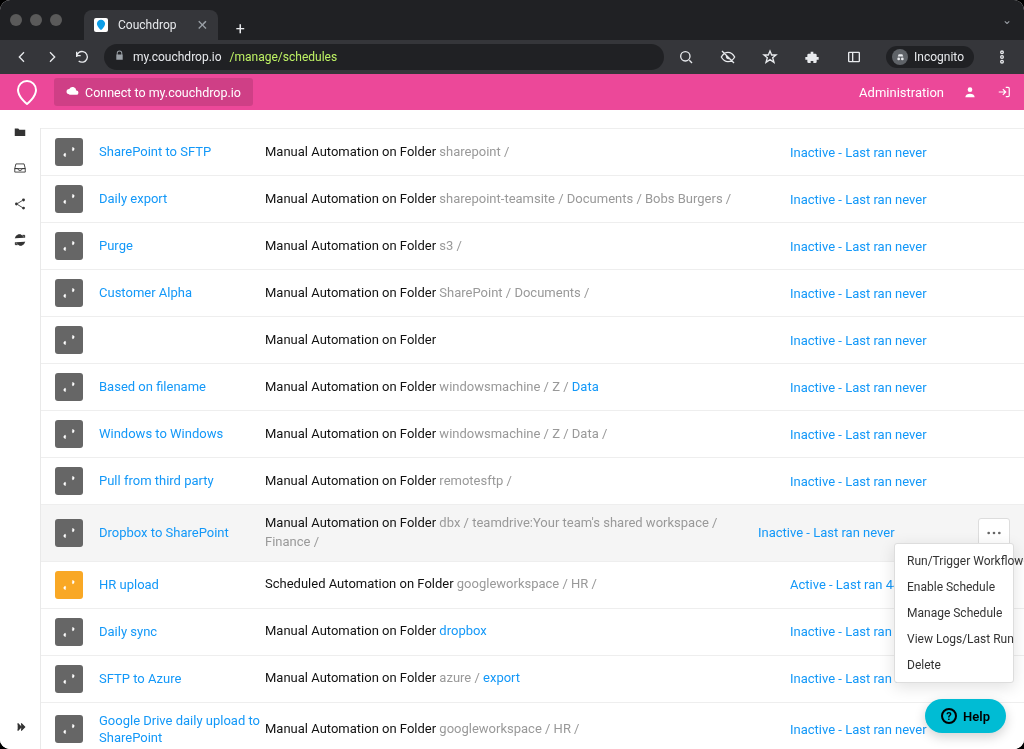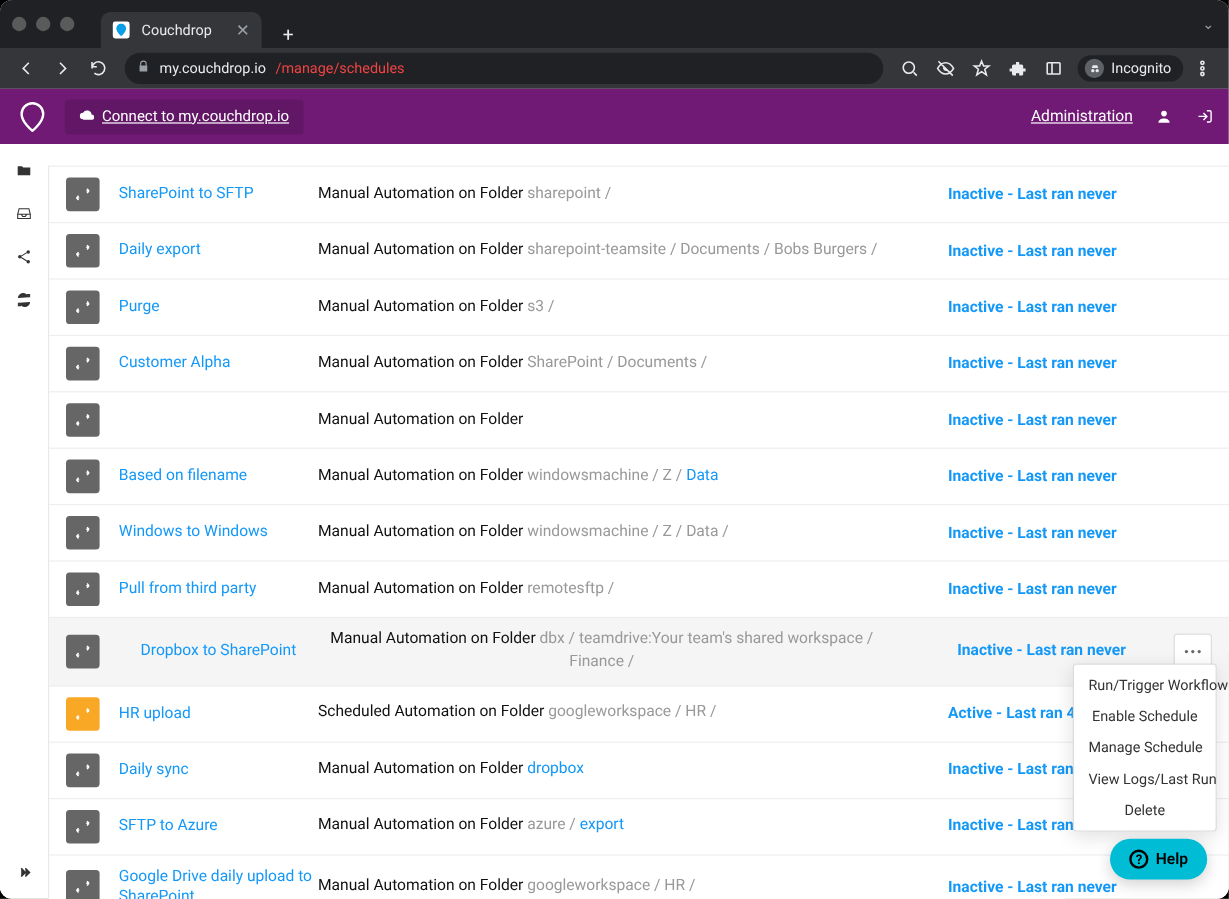--- a/index.html
+++ b/index.html
@@ -24,56 +24,56 @@
   .btab .close { color:#9aa0a6; font-size:14px; cursor:pointer;}
   .newtab { color:#e8eaed; margin-left:10px; font-size:16px; cursor:pointer; width:24px; height:24px; display:flex; align-items:center; justify-content:center;}
   .title-caret { position:absolute; right:12px; color:#9aa0a6; font-size:12px;}
 
   .toolbar { background:#35363a; height:34px; display:flex; align-items:center; padding:0 8px; gap:2px;justify-content:space-between;}
   .tbtn { width:28px; height:28px; display:flex; align-items:center; justify-content:center; color:#9aa0a6; cursor:pointer; border-radius:50%;}
   .tbtn svg { width:16px; height:16px; stroke:#e8eaed; fill:none; stroke-width:2;}
   .urlbar { flex:1; background:#202124; border-radius:14px; height:26px; display:flex; align-items:center; padding:0 10px; gap:8px; margin:0 6px;}
   .urlbar .lock { color:#9aa0a6; font-size:11px;}
   .urlbar .domain { color:#e8eaed; font-size:12px;}
-  .urlbar .path { color:#ef4444; font-size:12px;}
-  .tb-right { display:flex; align-items:center; gap:2px;}
+  .urlbar .path { color:#bef264; font-size:12px;}
+  .tb-right { display:flex; align-items:center; gap:14px;}
   .incognito { display:flex; align-items:center; gap:6px; color:#e8eaed; font-size:12px; background:#202124; padding:3px 10px 3px 6px; border-radius:14px; margin-left:4px;}
   .incognito .gicon{ width:16px; height:16px; border-radius:50%; background:#5f6368; display:flex; align-items:center; justify-content:center;}
 
   
-  .app-header { background:#701a75; height:46px; display:flex; align-items:center; padding:0 12px; gap:12px; color:#fff;text-decoration:underline;}
+  .app-header { background:#ec4899; height:36px; display:flex; align-items:center; padding:0 12px; gap:12px; color:#fff;}
   .brand-logo { width:30px; height:30px; display:flex; align-items:center; justify-content:center;}
   .brand-logo svg { width:24px; height:26px;}
   .connect-btn { background:rgba(0,0,0,.12); border-radius:3px; padding:6px 12px; font-size:12.5px; display:flex; align-items:center; gap:6px; cursor:pointer;}
   .header-right { margin-left:auto; display:flex; align-items:center; gap:18px; font-size:13px;}
   .header-right .hicon{ width:16px; height:16px; display:flex; align-items:center; justify-content:center; cursor:pointer;}
 
   
   .app-body { flex:1; display:flex; background:#fff; min-height:0; position:relative;}
   .sidebar { width:40px; background:#fff; display:flex; flex-direction:column; align-items:center; padding-top:14px; gap:20px;}
   .sidebar .sicon { width:16px; height:16px; color:#333; cursor:pointer; display:flex; align-items:center; justify-content:center;}
   .sidebar .sicon svg { width:14px; height:14px; fill:#333;}
   .sidebar-bottom { margin-top:auto; margin-bottom:14px;}
 
   .content { flex:1; overflow-y:auto; background:#ffffff; position:relative; }
   .content::-webkit-scrollbar{width:10px;} .content::-webkit-scrollbar-thumb{background:#c1c1c1;border-radius:5px;}
 
   .rowlist { width:100%; border-left:1px solid #e9e9e9;}
   .row { display:flex; align-items:center; min-height:42px; padding:9px 14px; border-bottom:1px solid #eee; gap:0; position:relative;}
   .row.first{border-top:1px solid #eee; margin-top:18px;}
-  .row.hover { background:#f5f5f5;text-align:center;}
+  .row.hover { background:#f5f5f5;}
   .badge { width:28px; height:28px; border-radius:3px; display:flex; align-items:center; justify-content:center; flex-shrink:0;}
   .badge svg { width:14px; height:14px; stroke:#fff; fill:none; stroke-width:2;}
   .badge-gray { background:#666;}
   .badge-orange { background:#F9A825;}
   .col-name { width:182px; padding-left:16px; font-size:13px; color:#1398F8; cursor:pointer; line-height:1.35;}
   .col-desc { flex:1; font-size:13px; color:#111; line-height:1.45; padding-right:20px;}
   .col-desc .muted { color:#999;}
   .col-desc .blue { color:#1398F8;}
-  .col-status { width:220px; font-size:13px; color:#1398F8;font-weight:bold;}
+  .col-status { width:220px; font-size:13px; color:#1398F8;}
   .row-actions { width:32px; height:30px; border:1px solid #ddd; border-radius:3px; display:flex; align-items:center; justify-content:center; background:#fff; cursor:pointer; flex-shrink:0;}
   .row-actions svg{width:16px;height:4px;fill:#666;}
 
   
   .dropdown { position:absolute; right:10px; top:38px; background:#fff; border:1px solid #ddd; border-radius:3px;
     box-shadow:0 4px 16px rgba(0,0,0,.12); z-index:20; width:120px; padding:4px 0;}
   .dropdown div { padding:6px 12px; font-size:12px; color:#333; cursor:pointer; white-space:nowrap;}
 
   
   .help-btn { position:absolute; right:18px; bottom:16px; background:#00BCD4; color:#000;

